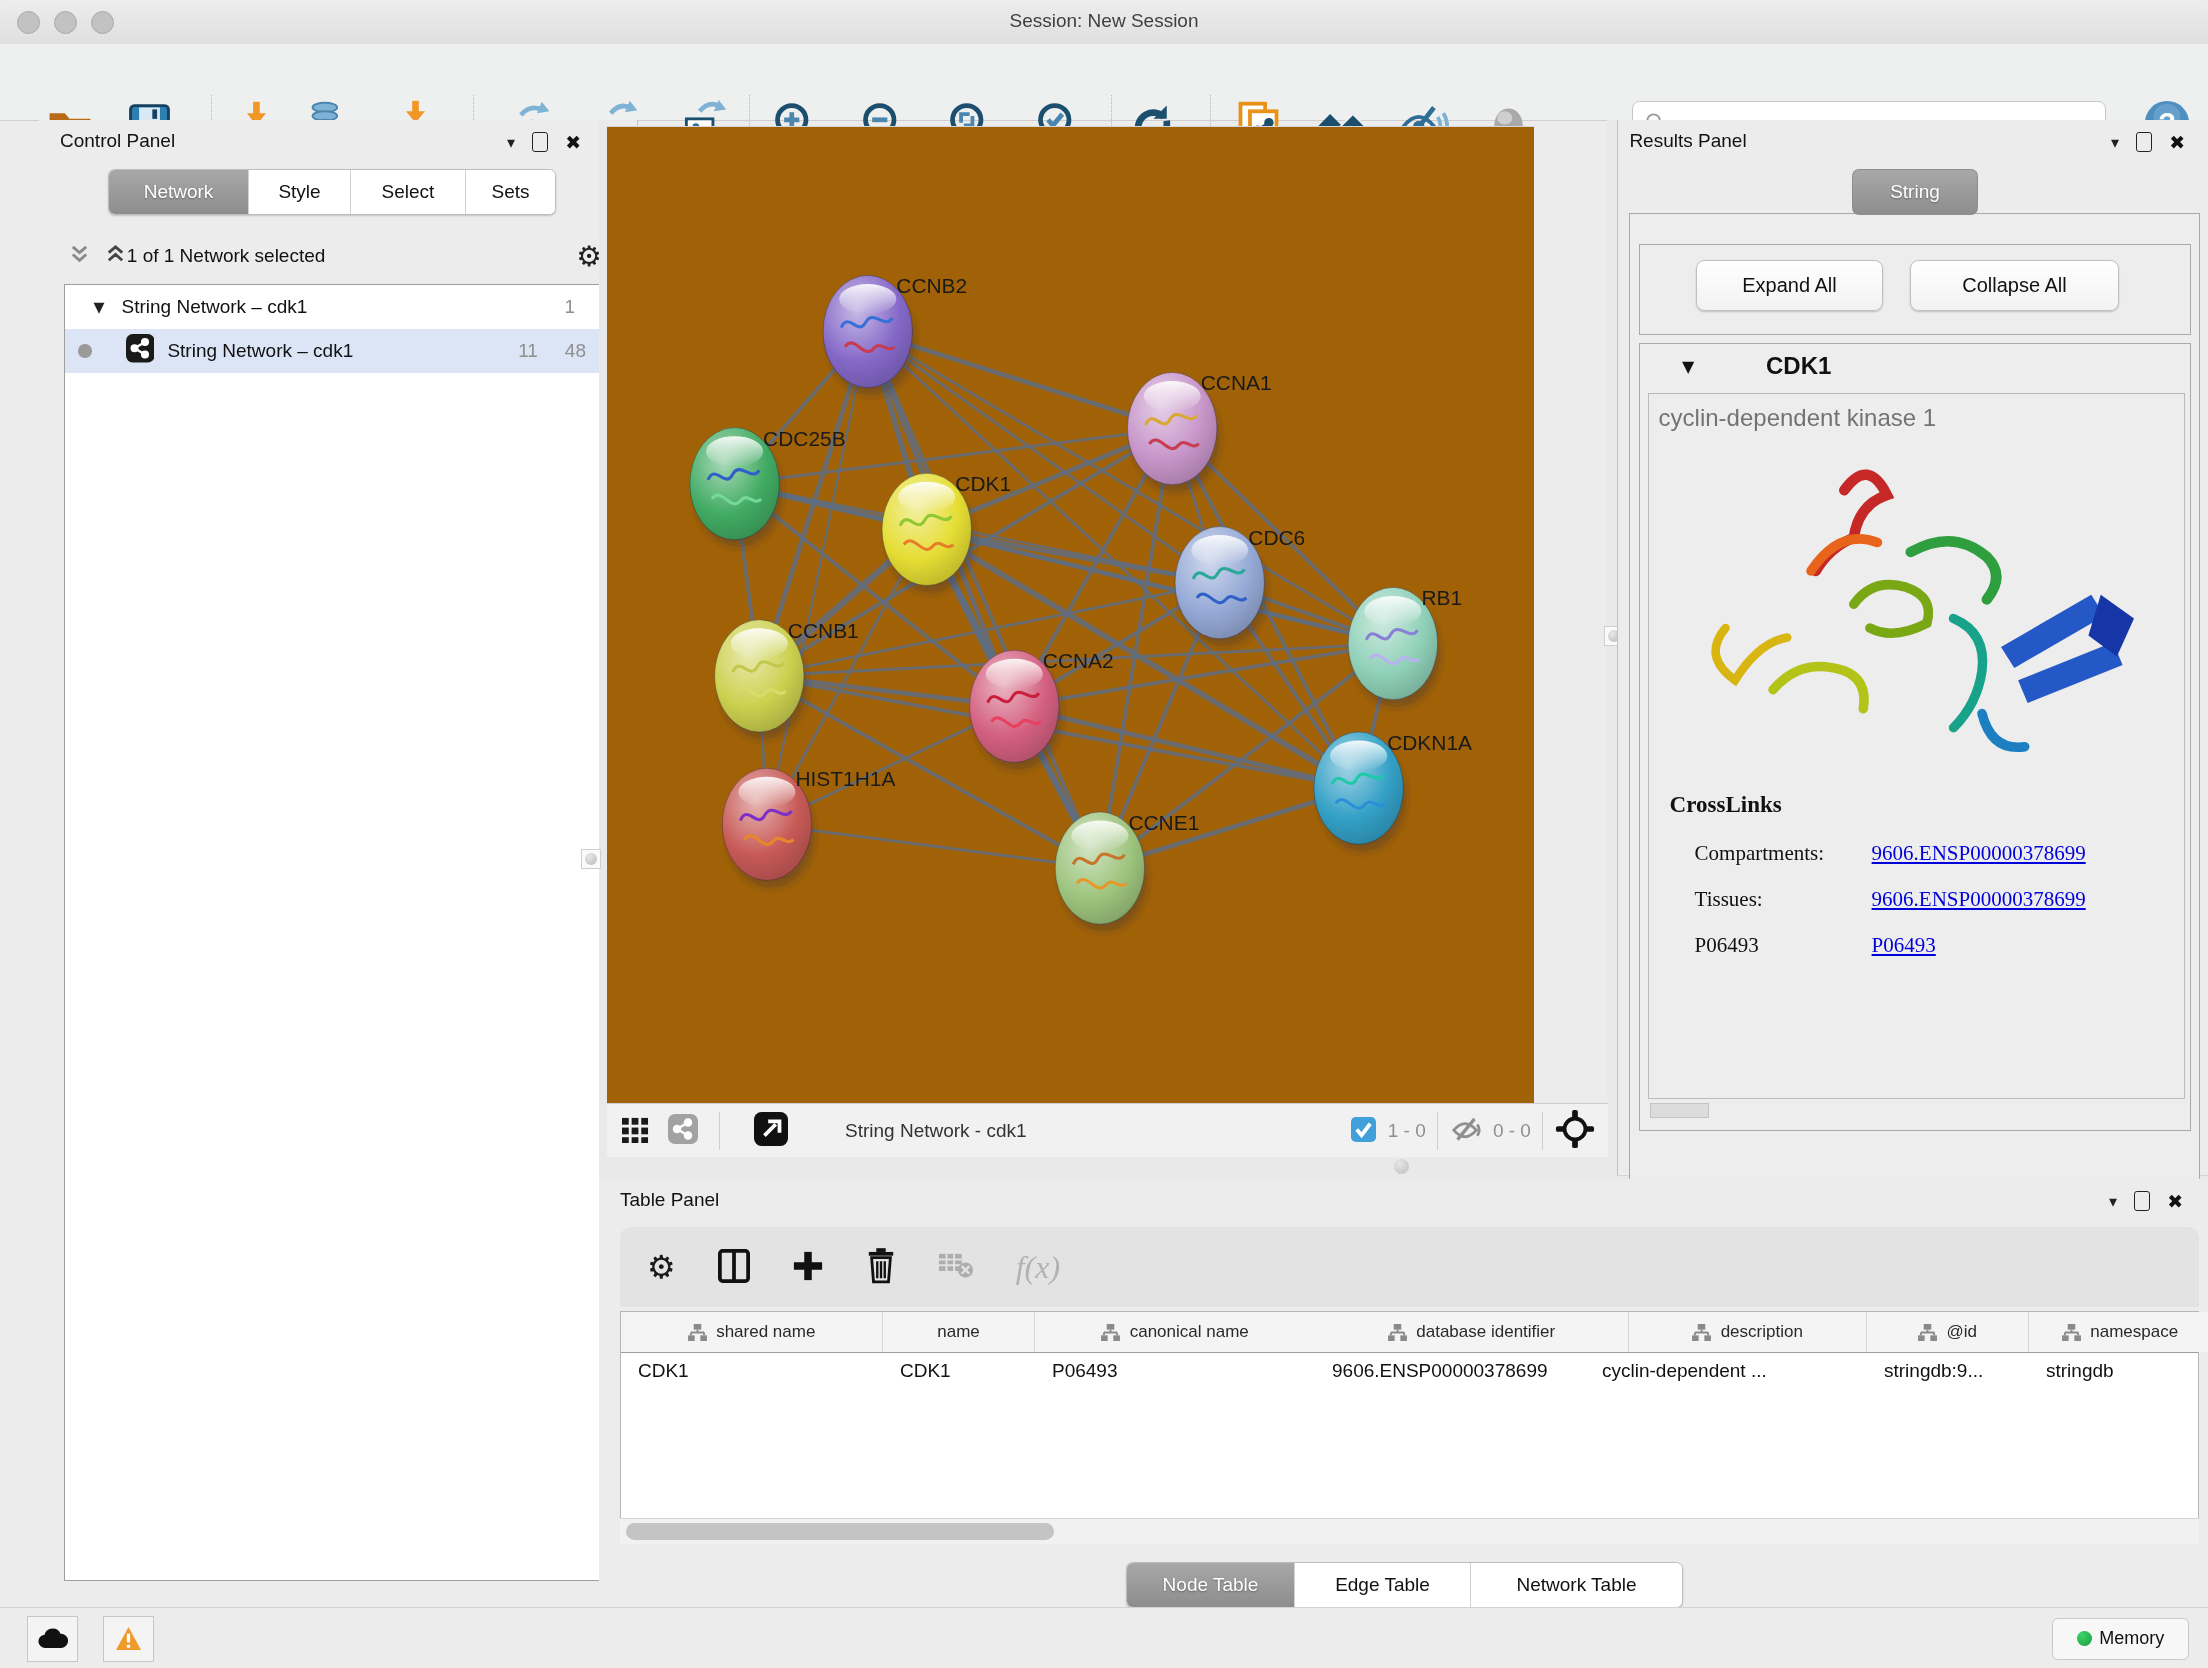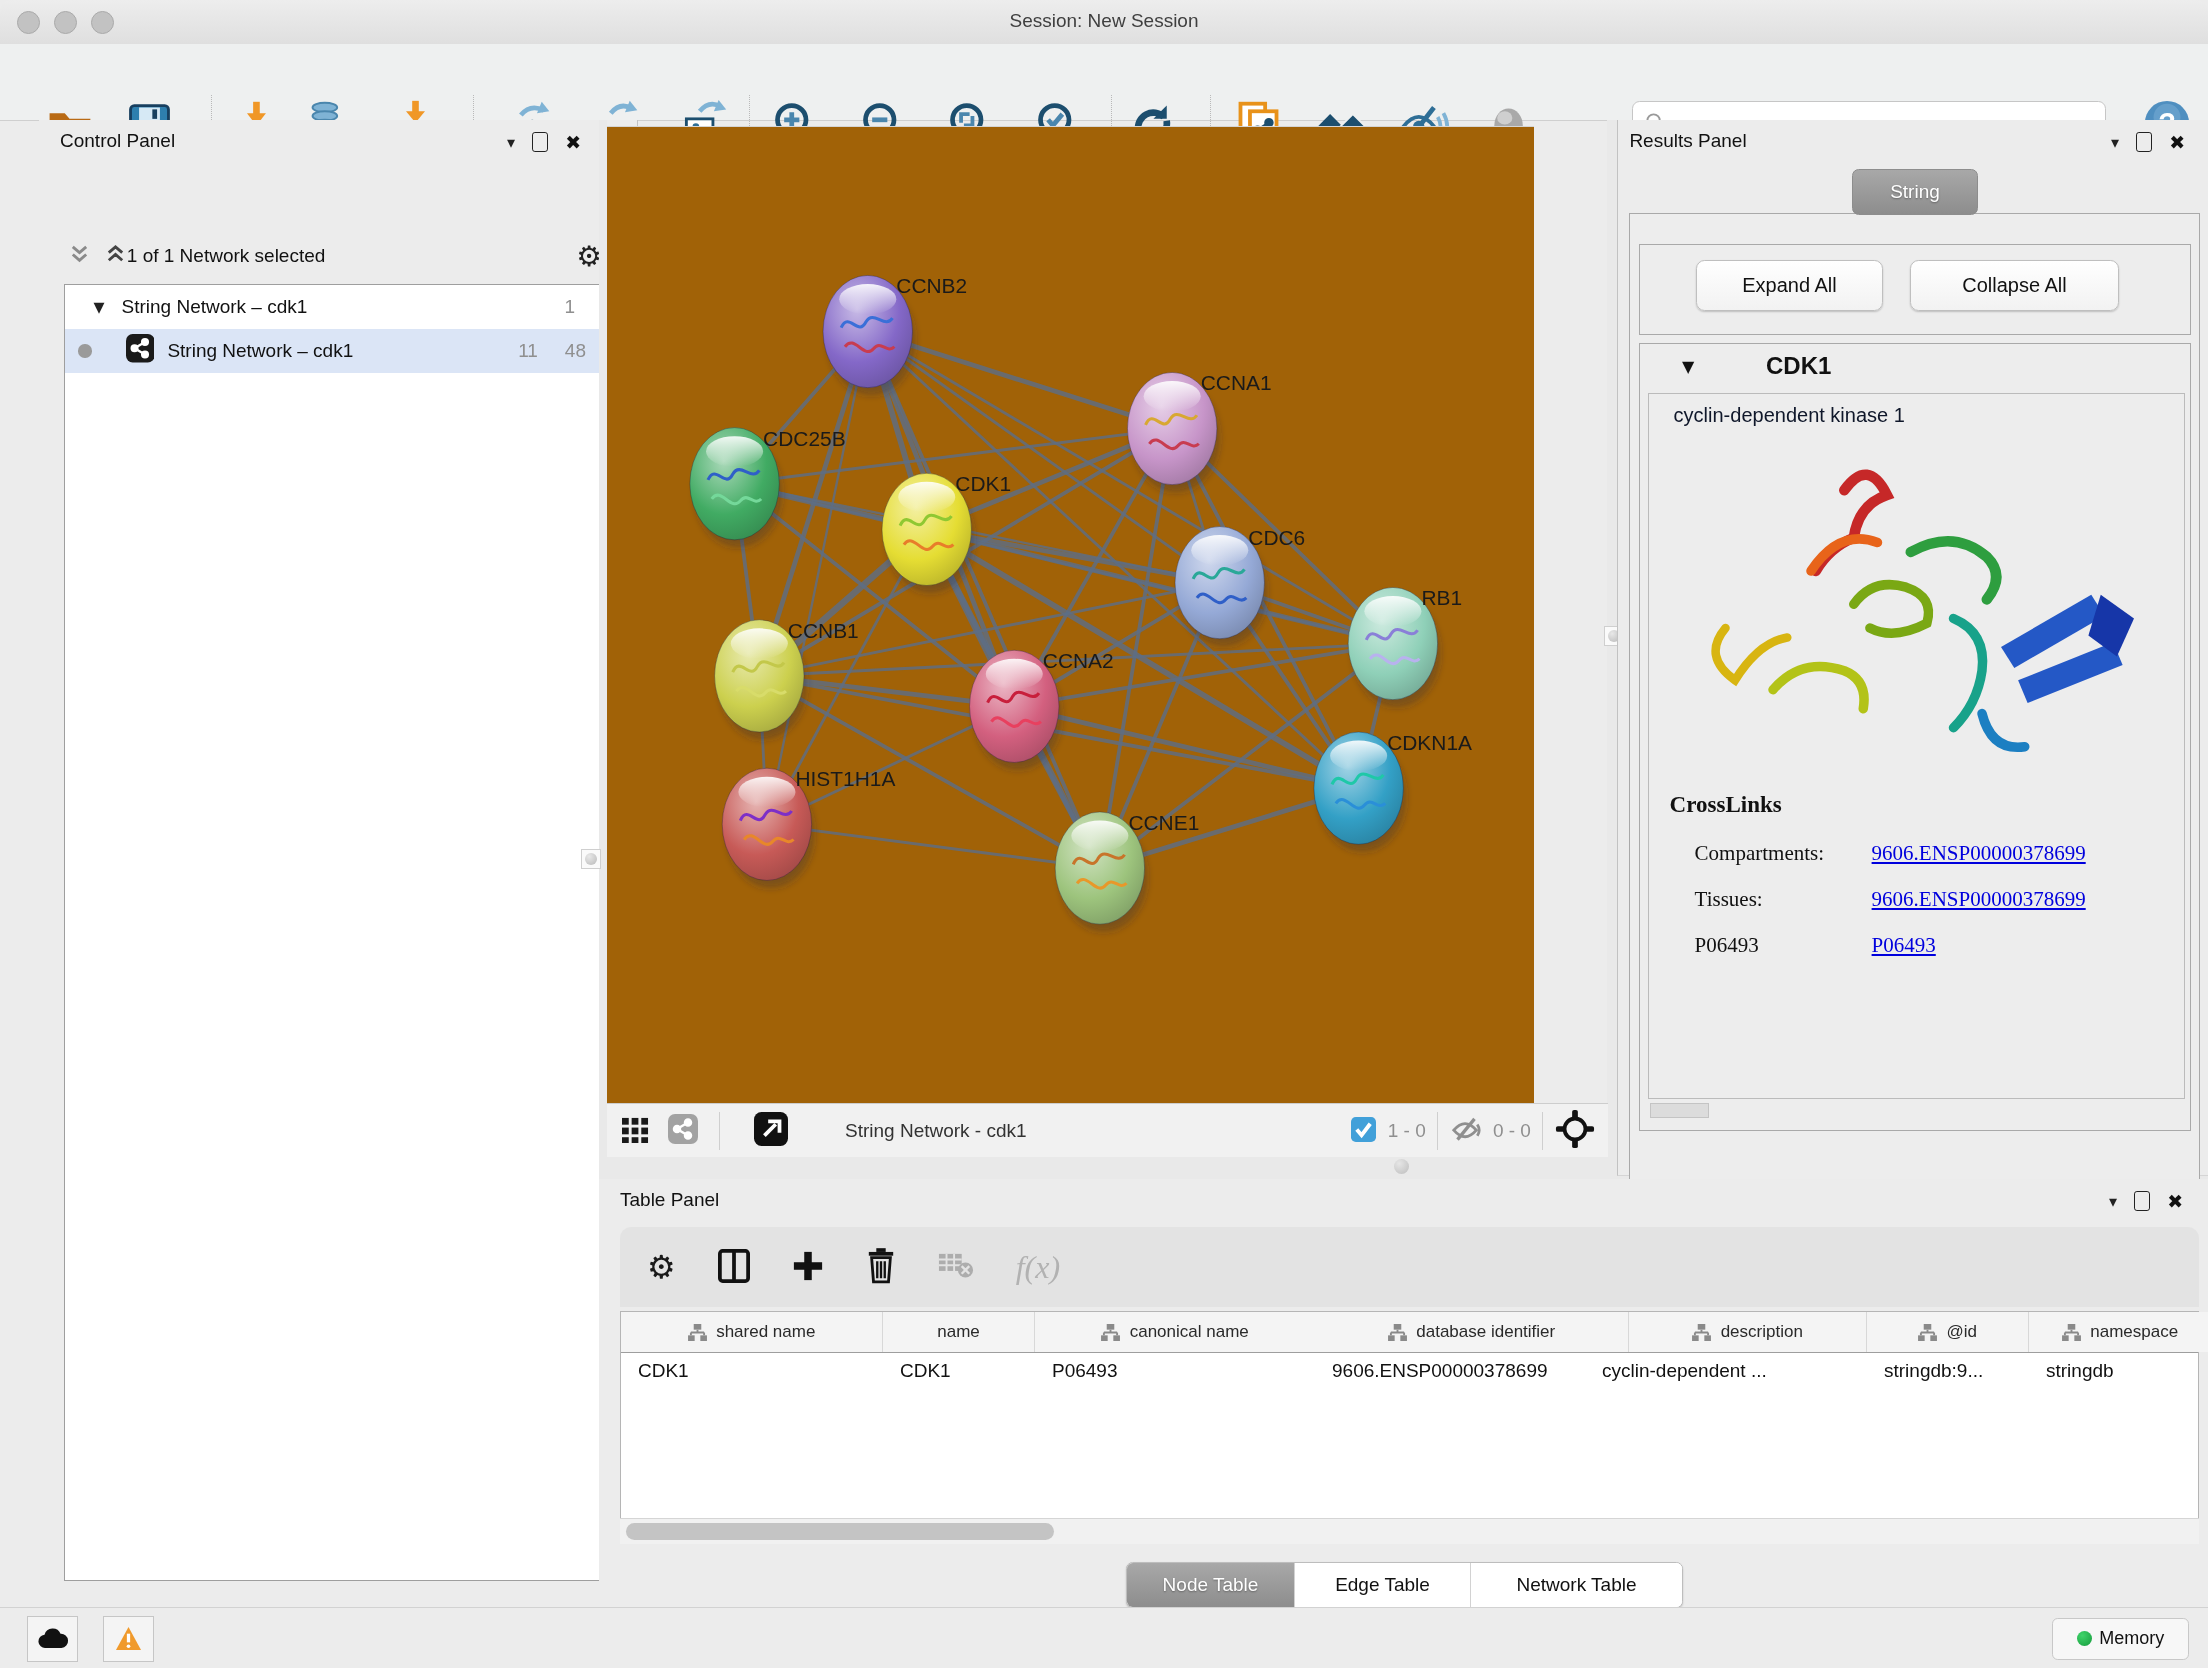--- a/index.html
+++ b/index.html
@@ -230,20 +230,26 @@
       </svg></span>
 </div>
 
 <div class="abs cpanel">
   <div class="abs panel-h" style="left:21px;top:9.5px">Control Panel</div>
   <div class="abs phicons" style="left:468px;top:11.4px">
     <span class="ph-caret glyph">▾</span>
     <span class="ph-float"></span>
     <span class="ph-close glyph">✖</span>
   </div>
+  <div class="abs segwrap" style="left:69px;top:49px;height:44px">
+    <div class="seg sel" style="width:139px">Network</div>
+    <div class="seg" style="width:101px">Style</div>
+    <div class="seg" style="width:114px">Select</div>
+    <div class="seg" style="width:89px">Sets</div>
+  </div>
   <div class="abs" style="left:28.5px;top:116px;width:542px;height:40px;display:flex;align-items:center">
     <span style="margin-right:13.3px">
       <svg width="23" height="23" viewBox="0 0 24 24">
           <path d="M5 4l7 6 7-6M5 12l7 6 7-6" stroke="#8a8a8a" stroke-width="3" fill="none"></path>
         </svg></span>
     <span>
       <svg width="23" height="23" viewBox="0 0 24 24">
           <path d="M5 10l7-6 7 6M5 18l7-6 7 6" stroke="#444" stroke-width="3" fill="none"></path>
         </svg></span>
     <span style="flex:1;font-size:19px;color:#111">1 of 1 Network selected</span>
@@ -587,21 +593,21 @@
   <div class="abs rbox" style="left:11.4px;top:93px;width:569px;height:1018px"></div>
   <div class="abs seg sel" style="left:234px;top:49px;width:124px;height:44px;border-radius:6.7px;border:1px solid #8d8d8d">String</div>
   <div class="abs rbox" style="left:21px;top:124px;width:550px;height:89px">
     <div class="abs btnw" style="left:56px;top:15px;width:185px;height:49px">Expand All</div>
     <div class="abs btnw" style="left:270px;top:15px;width:207px;height:49px">Collapse All</div>
   </div>
   <div class="abs rbox" style="left:21px;top:223px;width:550px;height:786px">
     <span class="glyph abs" style="left:42px;top:13.3px;font-size:16px;color:#111">▼</span>
     <span class="abs" style="left:126px;top:7.6px;font-size:24px;font-weight:bold;color:#111">CDK1</span>
     <div class="abs" style="left:7.6px;top:49px;width:535px;height:704px;border:1px solid #bbb;background:#ededed">
-      <div class="abs" style="left:25px;top:9.5px;font-size:20px;color:#0f172a">cyclin-dependent kinase 1</div>
+      <div class="abs" style="left:10px;top:9.5px;font-size:24px;color:#737373">cyclin-dependent kinase 1</div>
       <svg class="abs" style="left:19px;top:44px" width="495" height="361" viewBox="0 0 520 380">
         <g fill="none" stroke-linecap="round">
           <path d="M185 55q25-35 45 5q-30 10-35 45q-25 10-40 35" stroke="#c62828" stroke-width="11"></path>
           <path d="M150 140q30-45 70-30" stroke="#e8641a" stroke-width="10"></path>
           <path d="M60 200q-25 30 10 55q25-40 55-45" stroke="#d8b511" stroke-width="9"></path>
           <path d="M110 265q30-35 75-20q25 10 20 40" stroke="#b3c318" stroke-width="10"></path>
           <path d="M195 175q20-28 55-18q30 10 22 38q-35 18-60 5" stroke="#7aa814" stroke-width="10"></path>
           <path d="M255 120q45-25 80 5q20 20 0 45" stroke="#2e9e3f" stroke-width="11"></path>
           <path d="M300 190q35 15 30 55q-5 35-30 60" stroke="#18a28a" stroke-width="10"></path>
           <path d="M330 290q10 40 45 35" stroke="#1c7fc2" stroke-width="10"></path>

